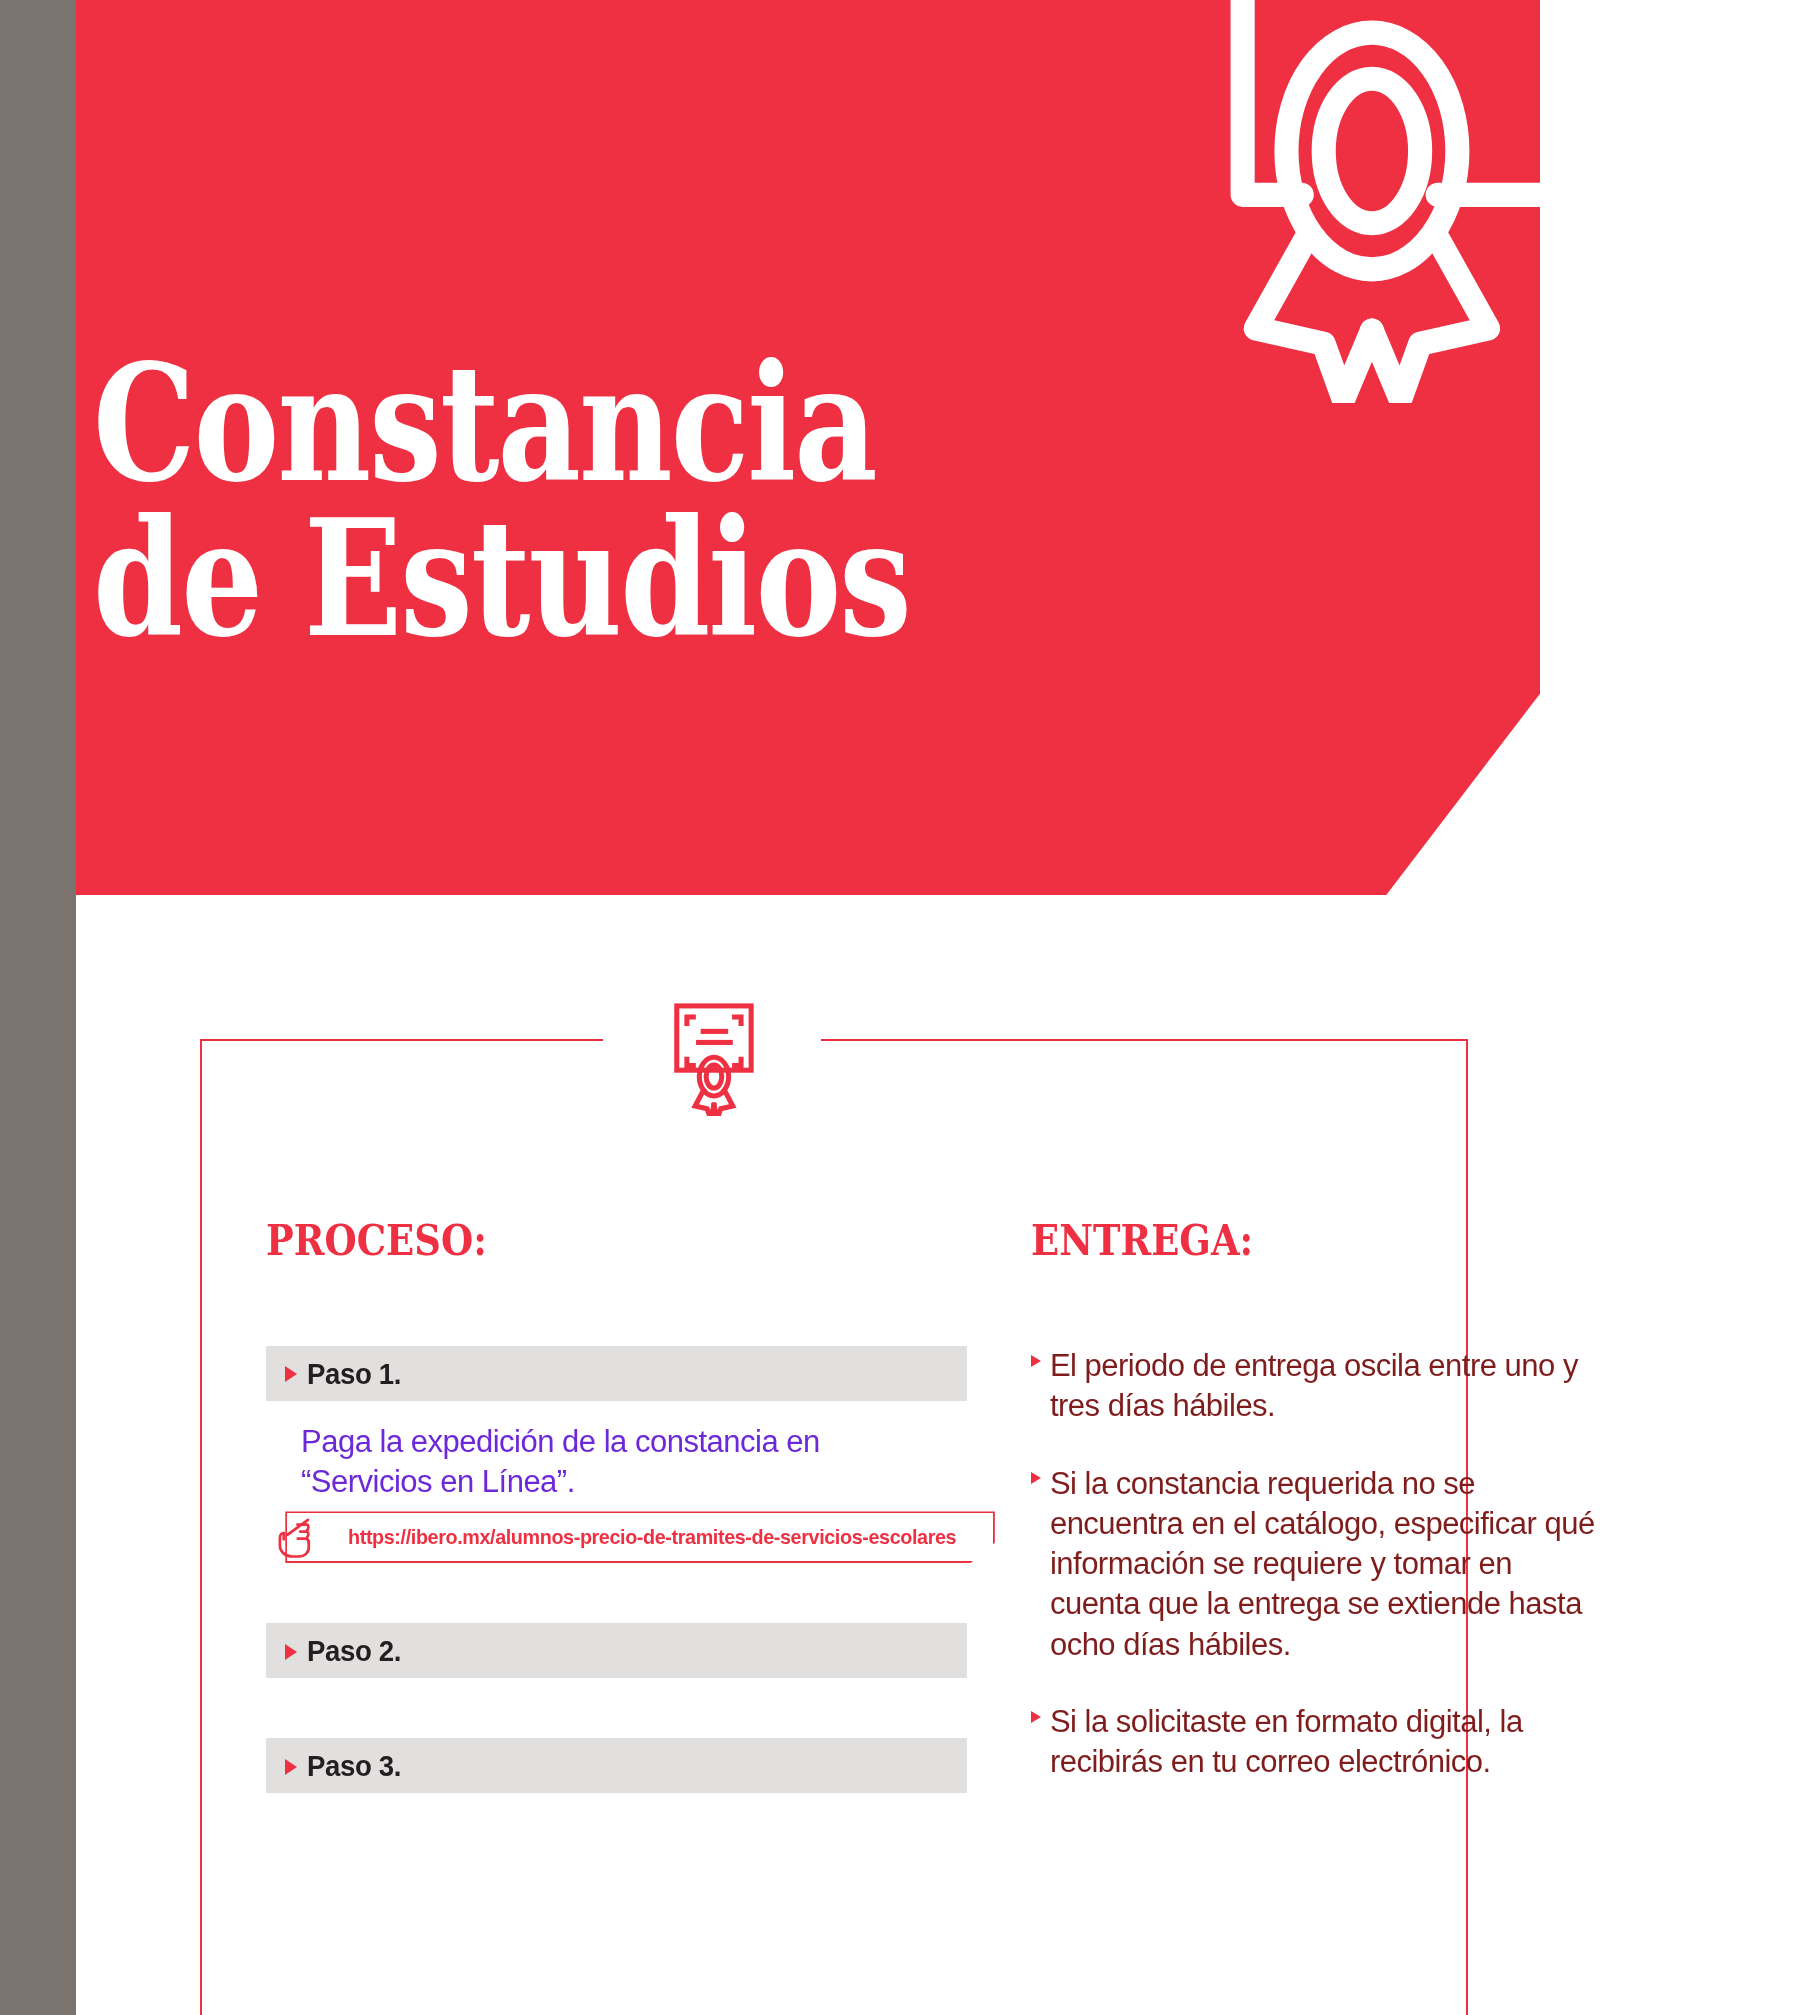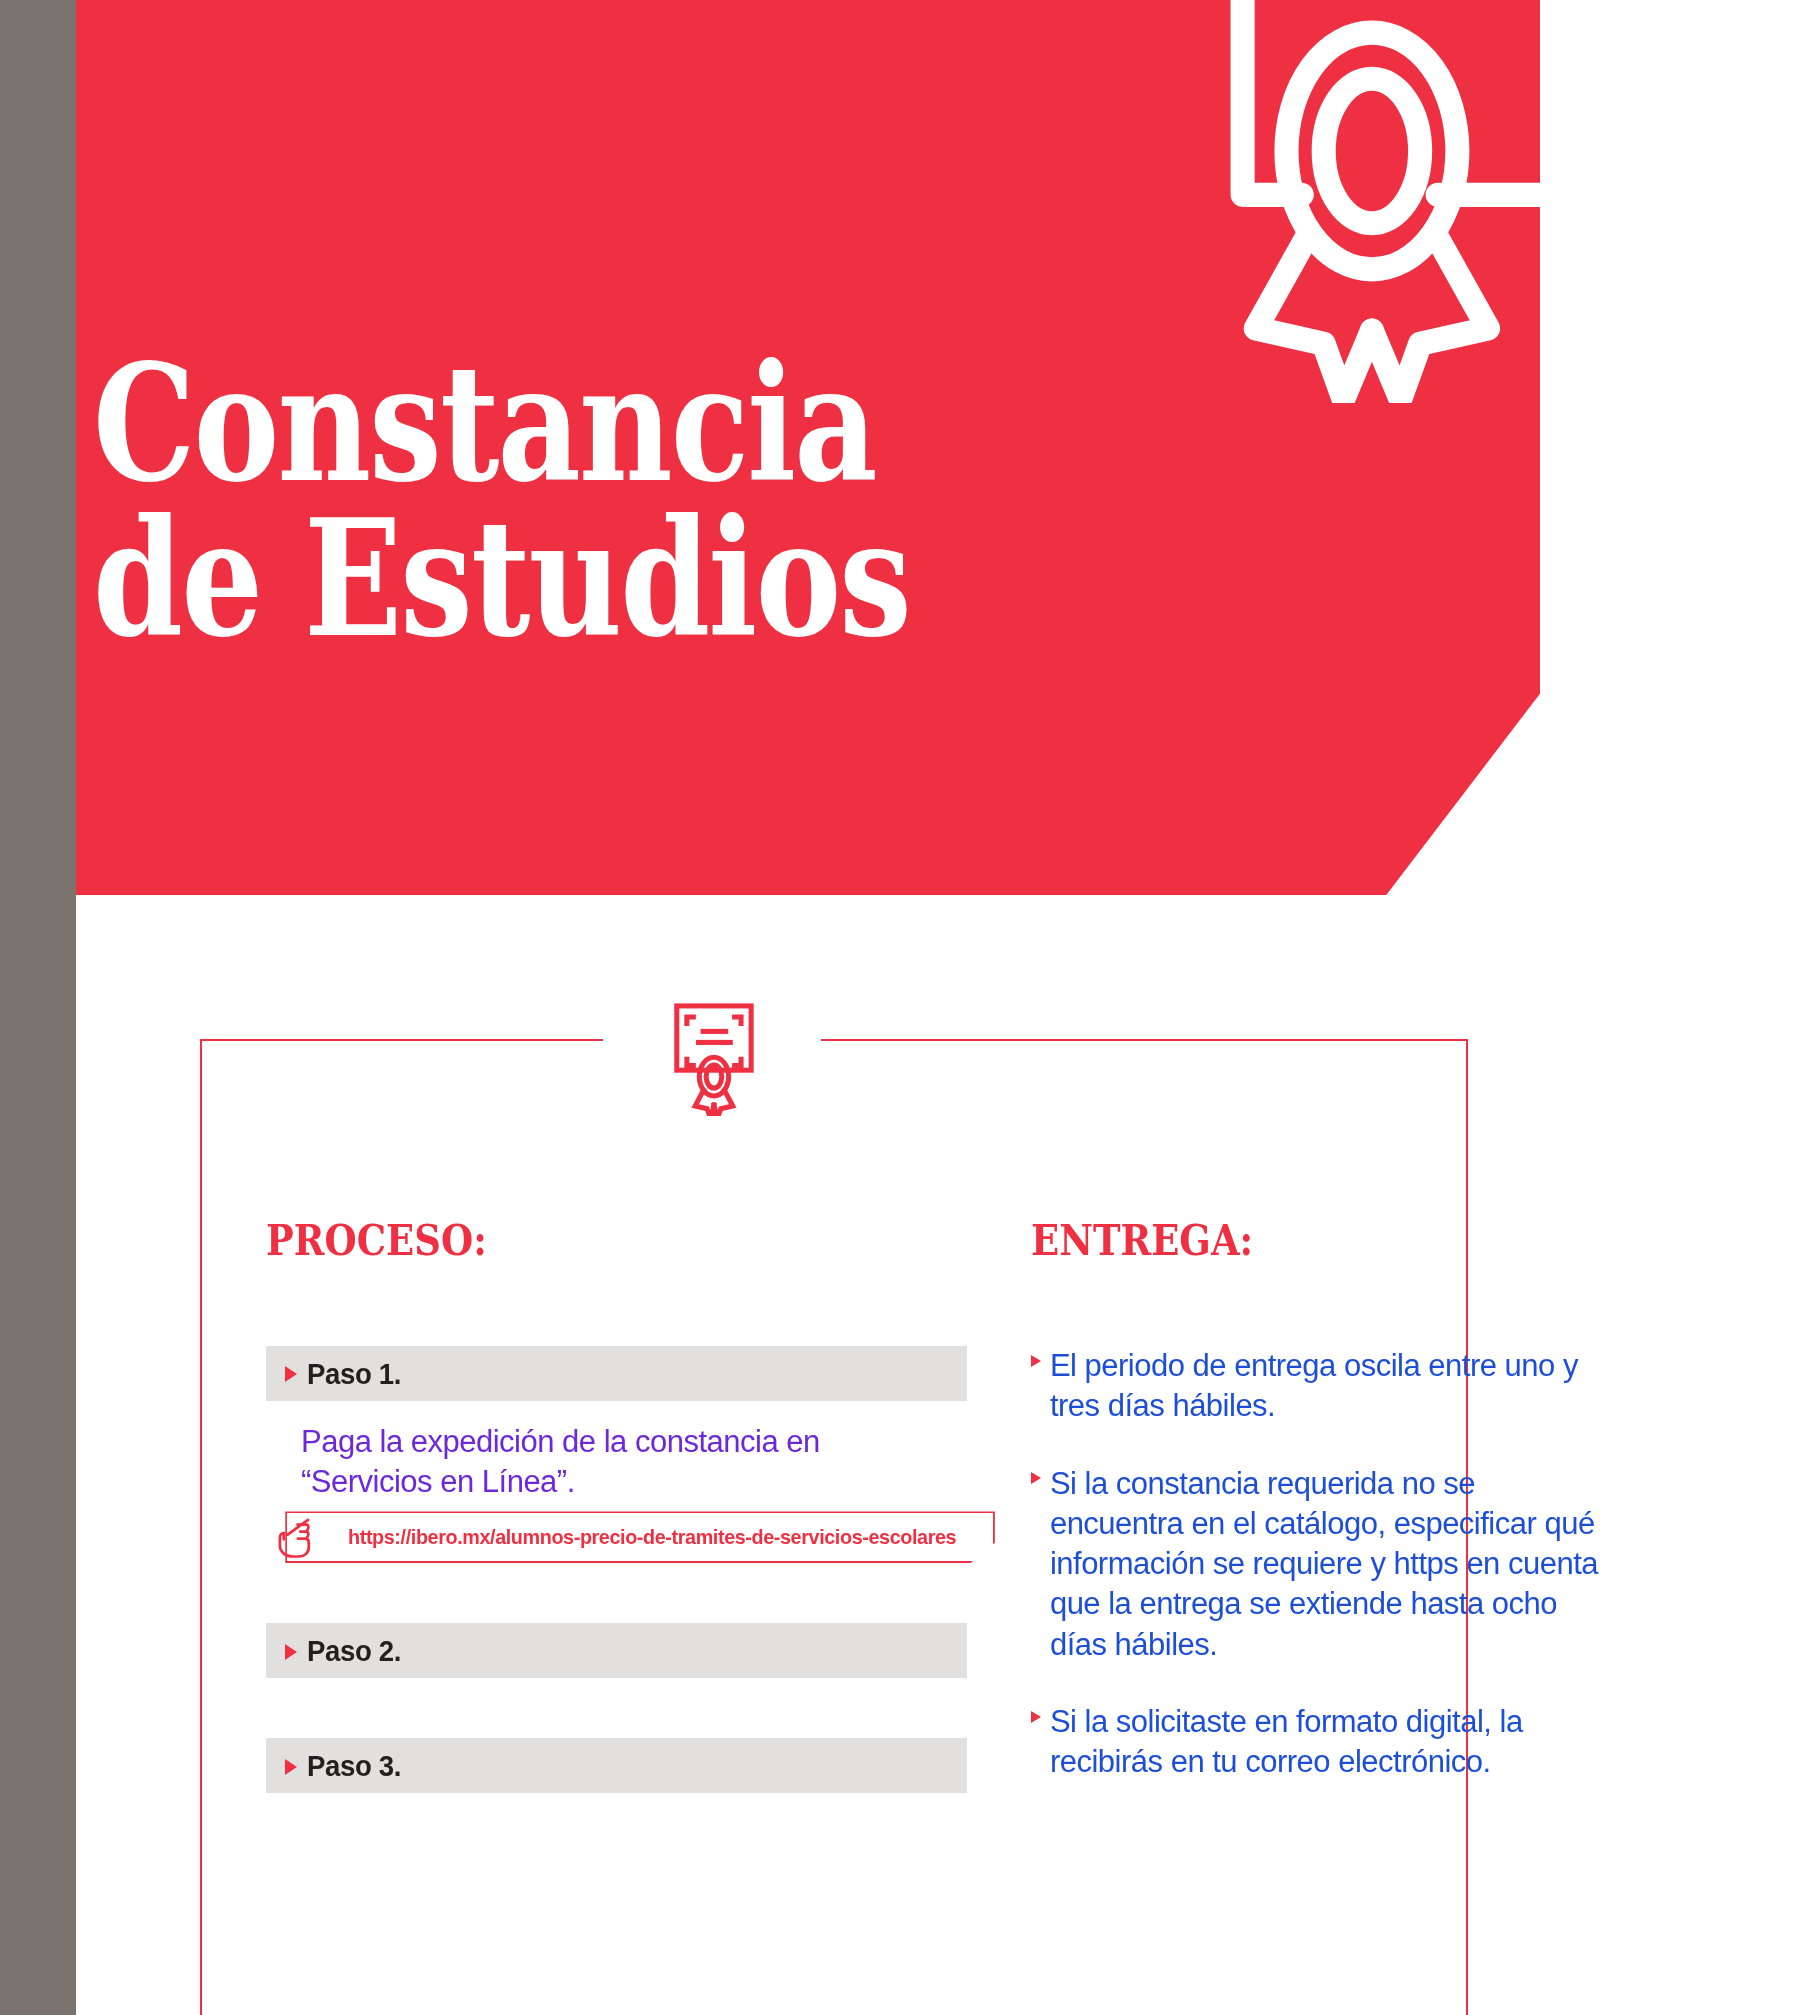--- a/index.html
+++ b/index.html
@@ -221,21 +221,21 @@
     transform-origin: left center;
     white-space: nowrap;
     margin-left: 26.6px;
   }
 
   
   .entrega-list { margin: 0; padding: 0; list-style: none; }
   .entrega-list li {
     display: flex;
     align-items: flex-start;
-    color: #1d4ed8;
+    color: #7f1d1d;
     font-size: 31px;
     line-height: 1.30;
     letter-spacing: -0.5px;
     margin-bottom: 37px;
     justify-content: space-between;
   }
   .entrega-list li:last-child { margin-bottom: 0; }
 </style>
 </head>
 <body>
@@ -327,21 +327,21 @@
 
   <div class="col-right">
     <div class="section-heading">ENTREGA:</div>
     <ul class="entrega-list">
       <li>
           <span class="tri-sm"></span>
           <span>El periodo de entrega oscila entre uno y tres días hábiles.</span>
         </li>
       <li>
           <span class="tri-sm"></span>
-          <span>Si la constancia requerida no se encuentra en el catálogo, especificar qué información se requiere y https en cuenta que la entrega se extiende hasta ocho días hábiles.</span>
+          <span>Si la constancia requerida no se encuentra en el catálogo, especificar qué información se requiere y tomar en cuenta que la entrega se extiende hasta ocho días hábiles.</span>
         </li>
       <li>
           <span class="tri-sm"></span>
           <span>Si la solicitaste en formato digital, la recibirás en tu correo electrónico.</span>
         </li>
     </ul>
   </div>
 
 </div>
 

